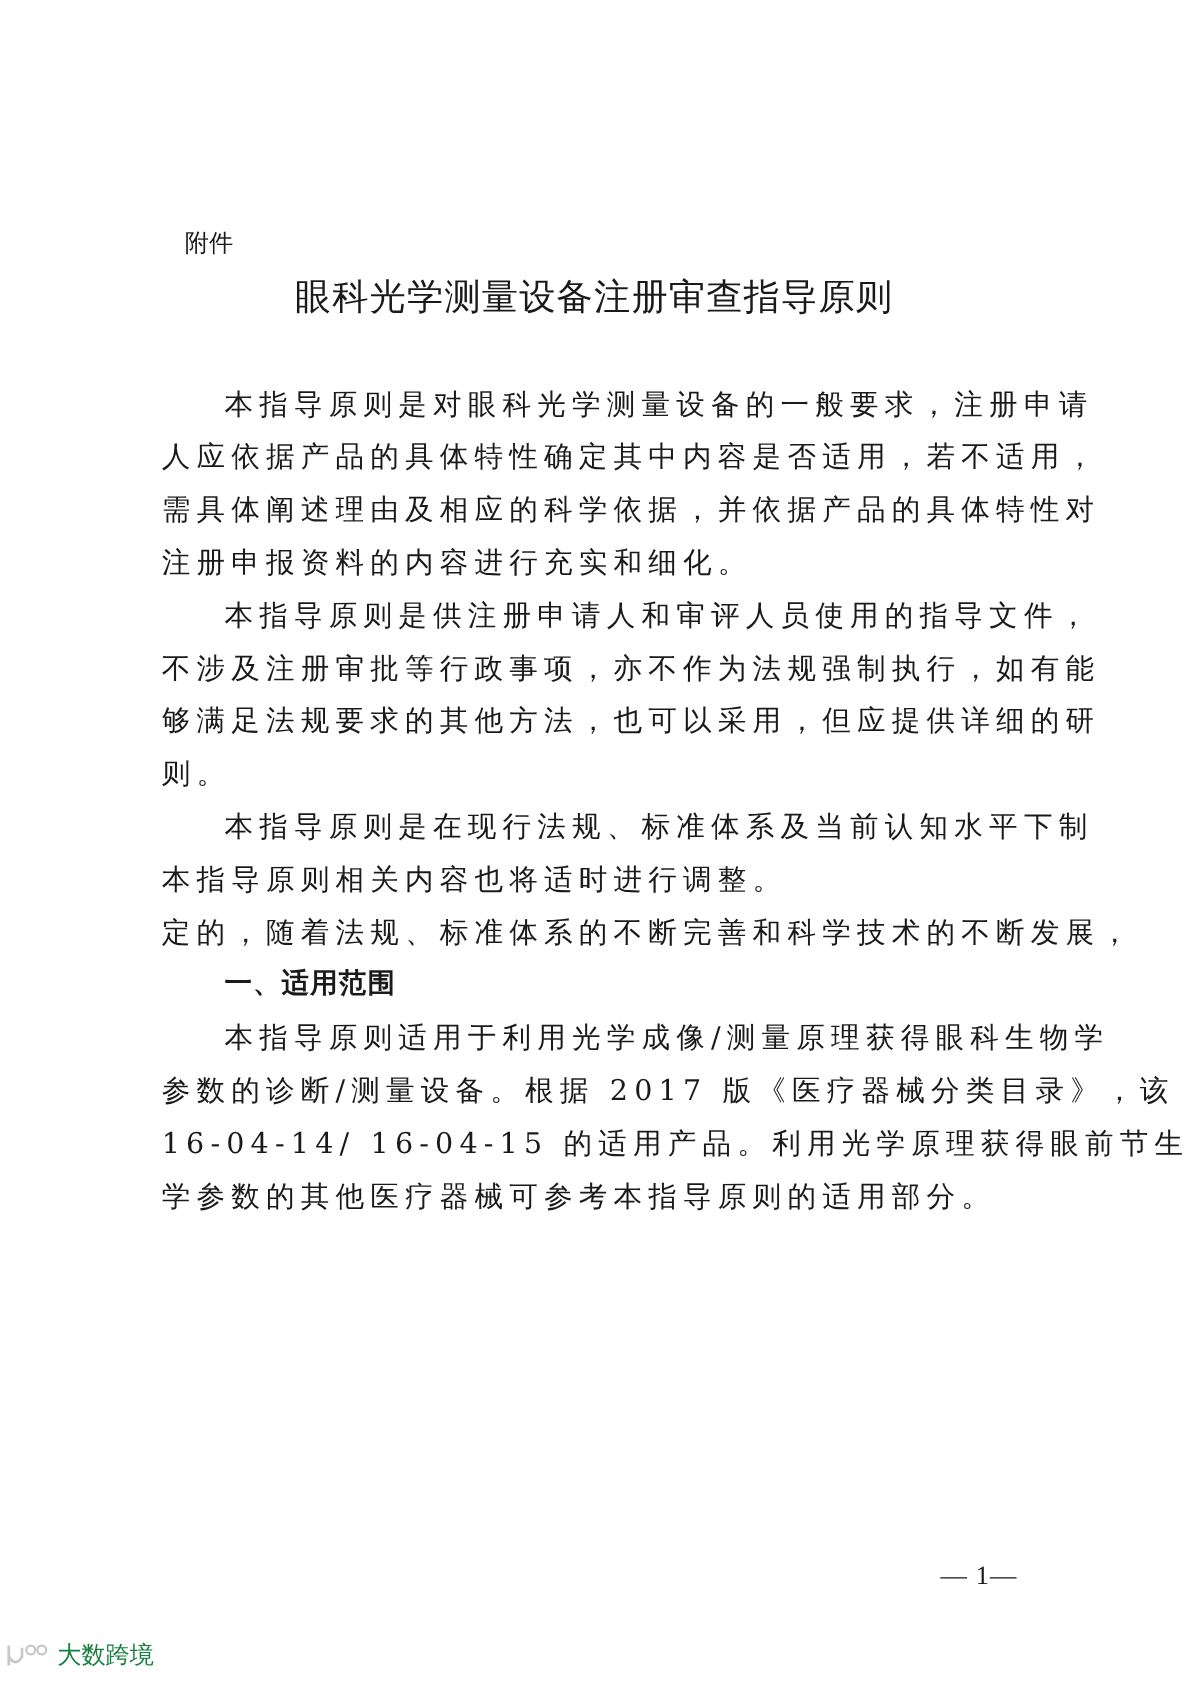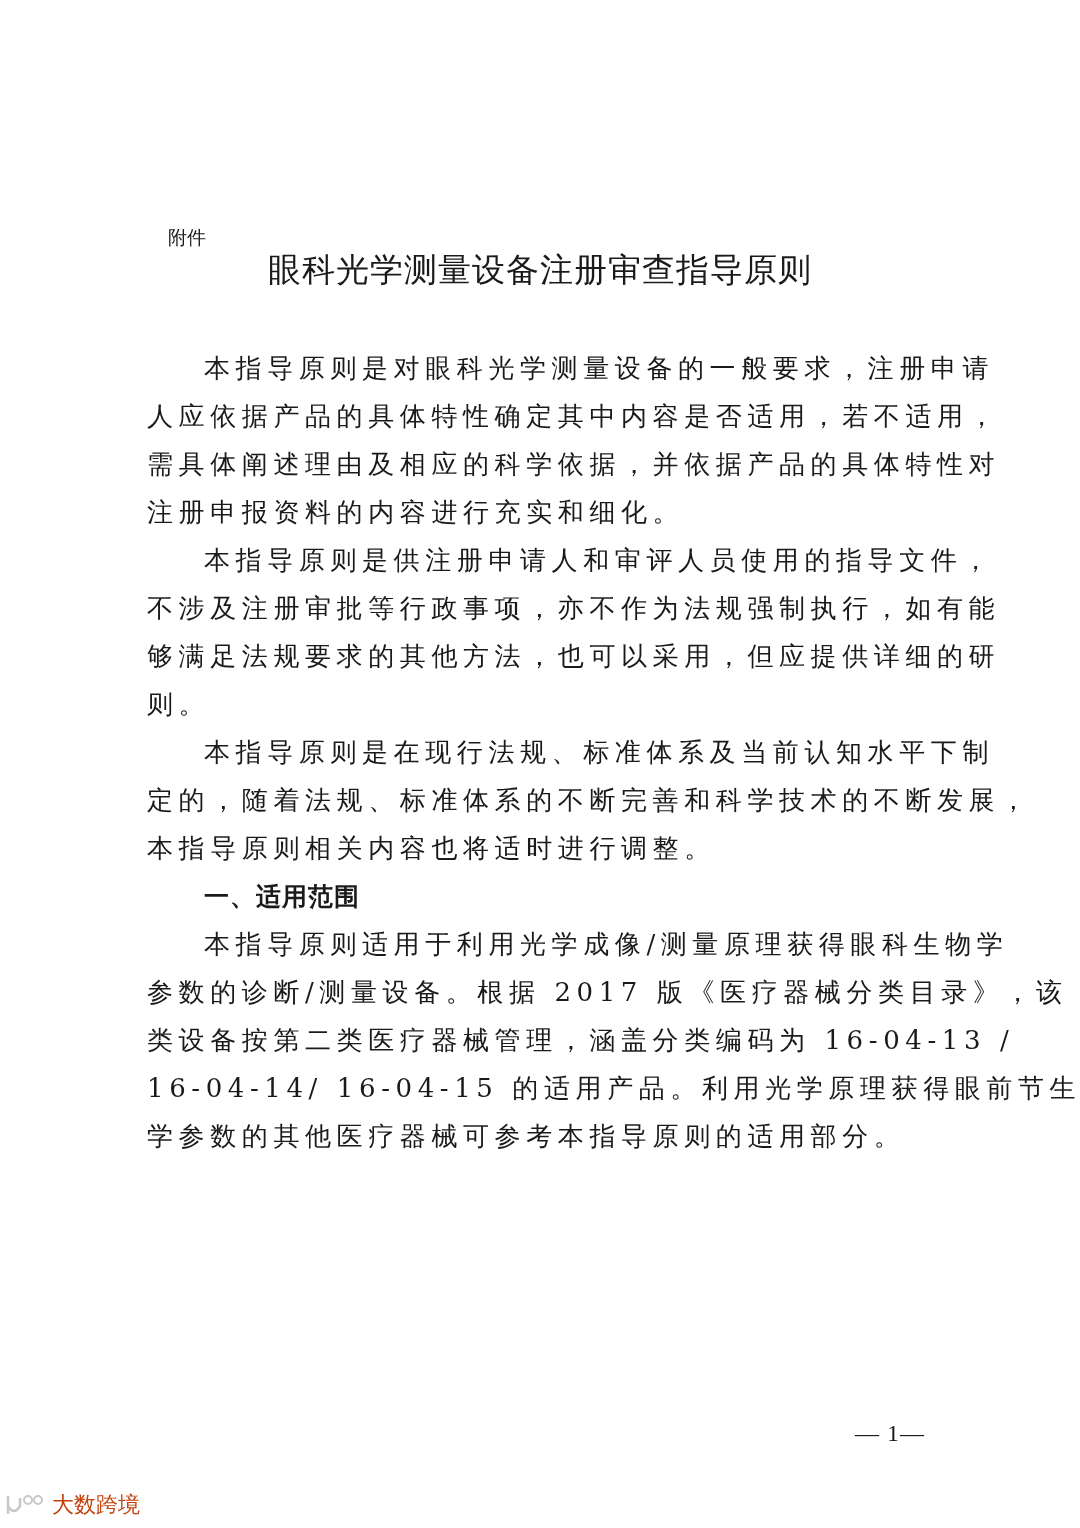--- a/index.html
+++ b/index.html
@@ -1,25 +1,25 @@
 <!DOCTYPE html>
 <html><head>
   <meta charset="utf-8">
   <style>
     html, body { margin: 0; padding: 0; background: #ffffff; }
     body { width: 1080px; height: 1528px; position: relative; overflow: hidden; color: #1a1a1a; }
-    .attach { position: absolute; left: 168px; top: 219px; font-family: "DejaVu Sans", sans-serif; font-size: 19px; line-height: 36px; }
+    .attach { position: absolute; left: 168px; top: 204px; font-family: "DejaVu Sans", sans-serif; font-size: 22px; line-height: 36px; }
     .title { position: absolute; left: 0; width: 1080px; top: 244px; text-align: center; font-family: "DejaVu Sans", sans-serif; font-size: 33px; line-height: 52px; letter-spacing: 1px; font-weight: 500; }
     .body { position: absolute; left: 147px; width: 790px; top: 346px; font-family: "DejaVu Serif", serif; font-size: 26px; }
     .line { height: 48px; line-height: 44px; white-space: nowrap; letter-spacing: 5.6px; text-align: justify; text-align-last: justify; }
     .line.last { text-align-last: left; }
     .line.indent { padding-left: 57px; }
-    .heading { height: 48px; line-height: 44px; padding-left: 57px; font-family: Liberation Sans, sans-serif; font-weight: bold; font-size: 25px; letter-spacing: 1px; }
+    .heading { height: 48px; line-height: 44px; padding-left: 57px; font-family: Liberation Mono, monospace; font-weight: bold; font-size: 25px; letter-spacing: 1px; }
     .pagenum { position: absolute; left: 855px; top: 1420px; font-family: "Liberation Serif", serif; font-size: 24px; letter-spacing: 1px; }
-    .watermark { position: absolute; left: 4px; top: 1490px; font-family: "DejaVu Sans", sans-serif; font-size: 22px; color: #c2410c; display: flex; align-items: center; gap: 4px; }
+    .watermark { position: absolute; left: 4px; top: 1490px; font-family: "DejaVu Sans", sans-serif; font-size: 22px; color: #15803d; display: flex; align-items: center; gap: 4px; }
     .wm-logo { width: 44px; height: 26px; display: inline-block; }
   </style>
 </head>
 <body>
 
 <div class="attach">附件</div>
 <div class="title">眼科光学测量设备注册审查指导原则</div>
 
 <div class="body">
 
@@ -33,29 +33,28 @@
 
   <div>
     <div class="line indent">本指导原则是供注册申请人和审评人员使用的指导文件，</div>
     <div class="line">不涉及注册审批等行政事项，亦不作为法规强制执行，如有能</div>
     <div class="line">够满足法规要求的其他方法，也可以采用，但应提供详细的研</div>
     <div class="line last">则。</div>
   </div>
 
   <div>
     <div class="line indent">本指导原则是在现行法规、标准体系及当前认知水平下制</div>
+    <div class="line last">本指导原则相关内容也将适时进行调整。</div>
     <div class="line">定的，随着法规、标准体系的不断完善和科学技术的不断发展，</div>
-    <div class="line last">本指导原则相关内容也将适时进行调整。</div>
   </div>
 
   <div class="heading">一、适用范围</div>
   <div>
     <div class="line indent">本指导原则适用于利用光学成像/测量原理获得眼科生物学</div>
     <div class="line">参数的诊断/测量设备。根据 2017 版《医疗器械分类目录》，该</div>
-    <div class="line">类设备按第二类医疗器械管理，涵盖分类编码为 16-04-13 /</div>
     <div class="line">16-04-14/ 16-04-15 的适用产品。利用光学原理获得眼前节生物</div>
     <div class="line last">学参数的其他医疗器械可参考本指导原则的适用部分。</div>
   </div>
 </div>
 
 <div class="pagenum">— 1—</div>
 
 <div class="watermark">
   <span class="wm-logo">
     <svg width="44" height="26" viewBox="0 0 44 26">

